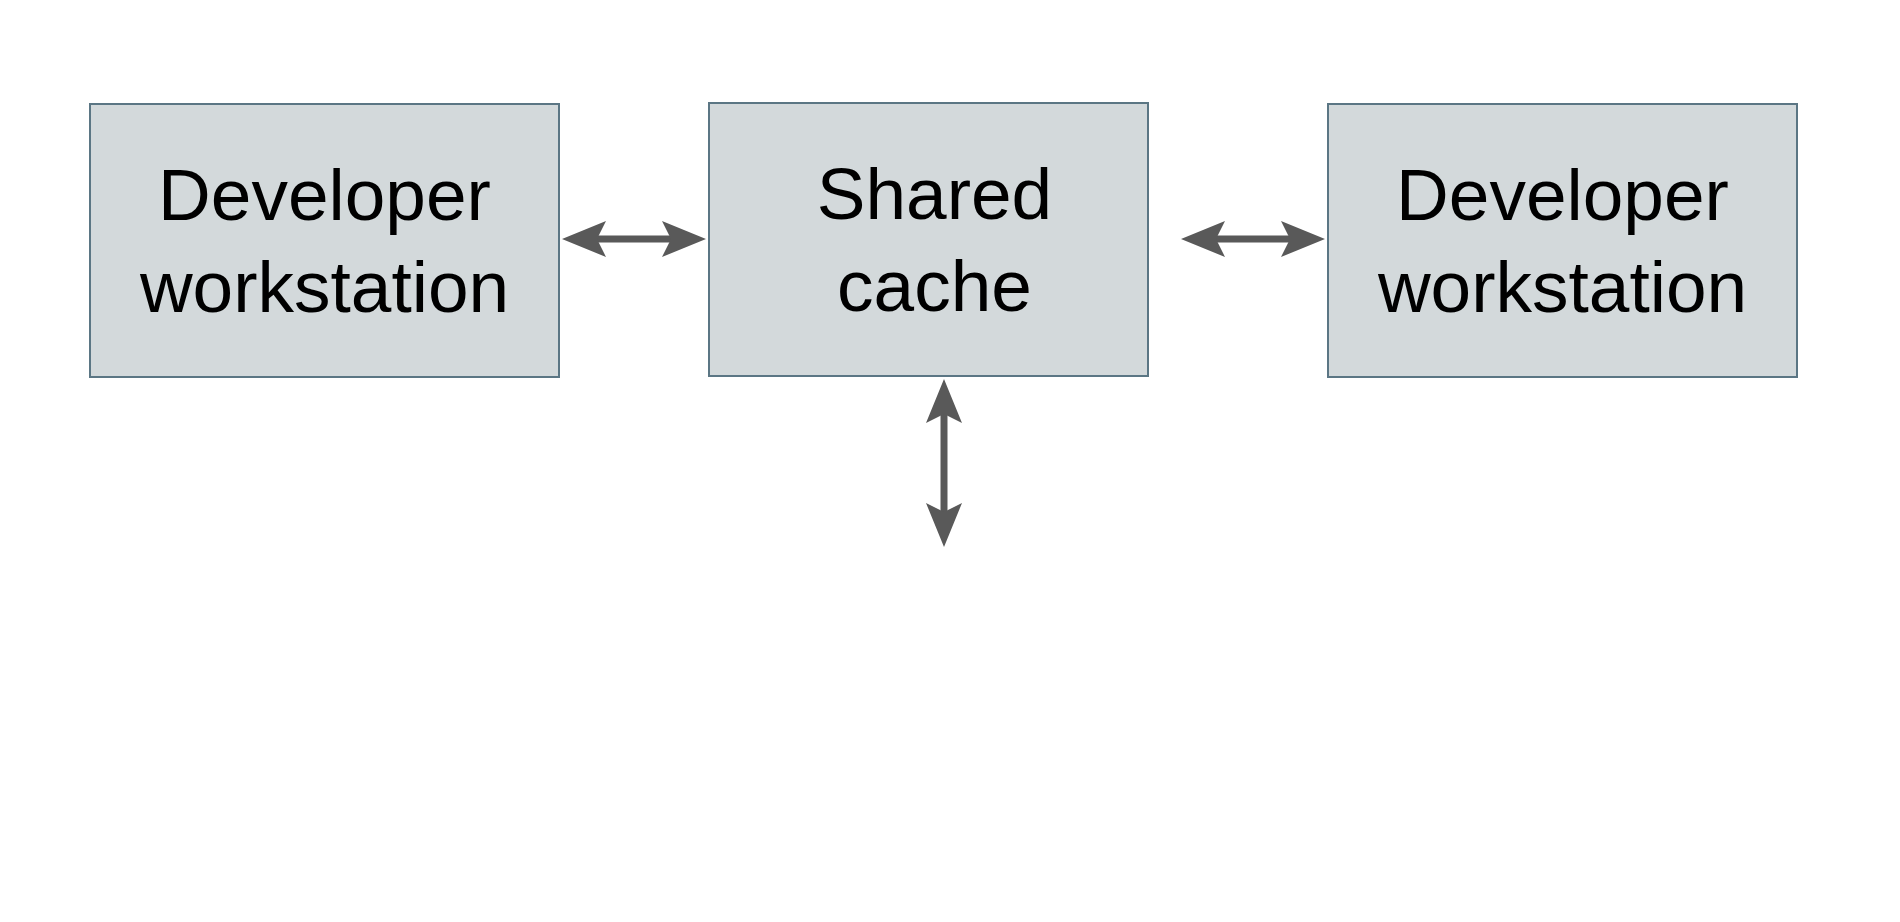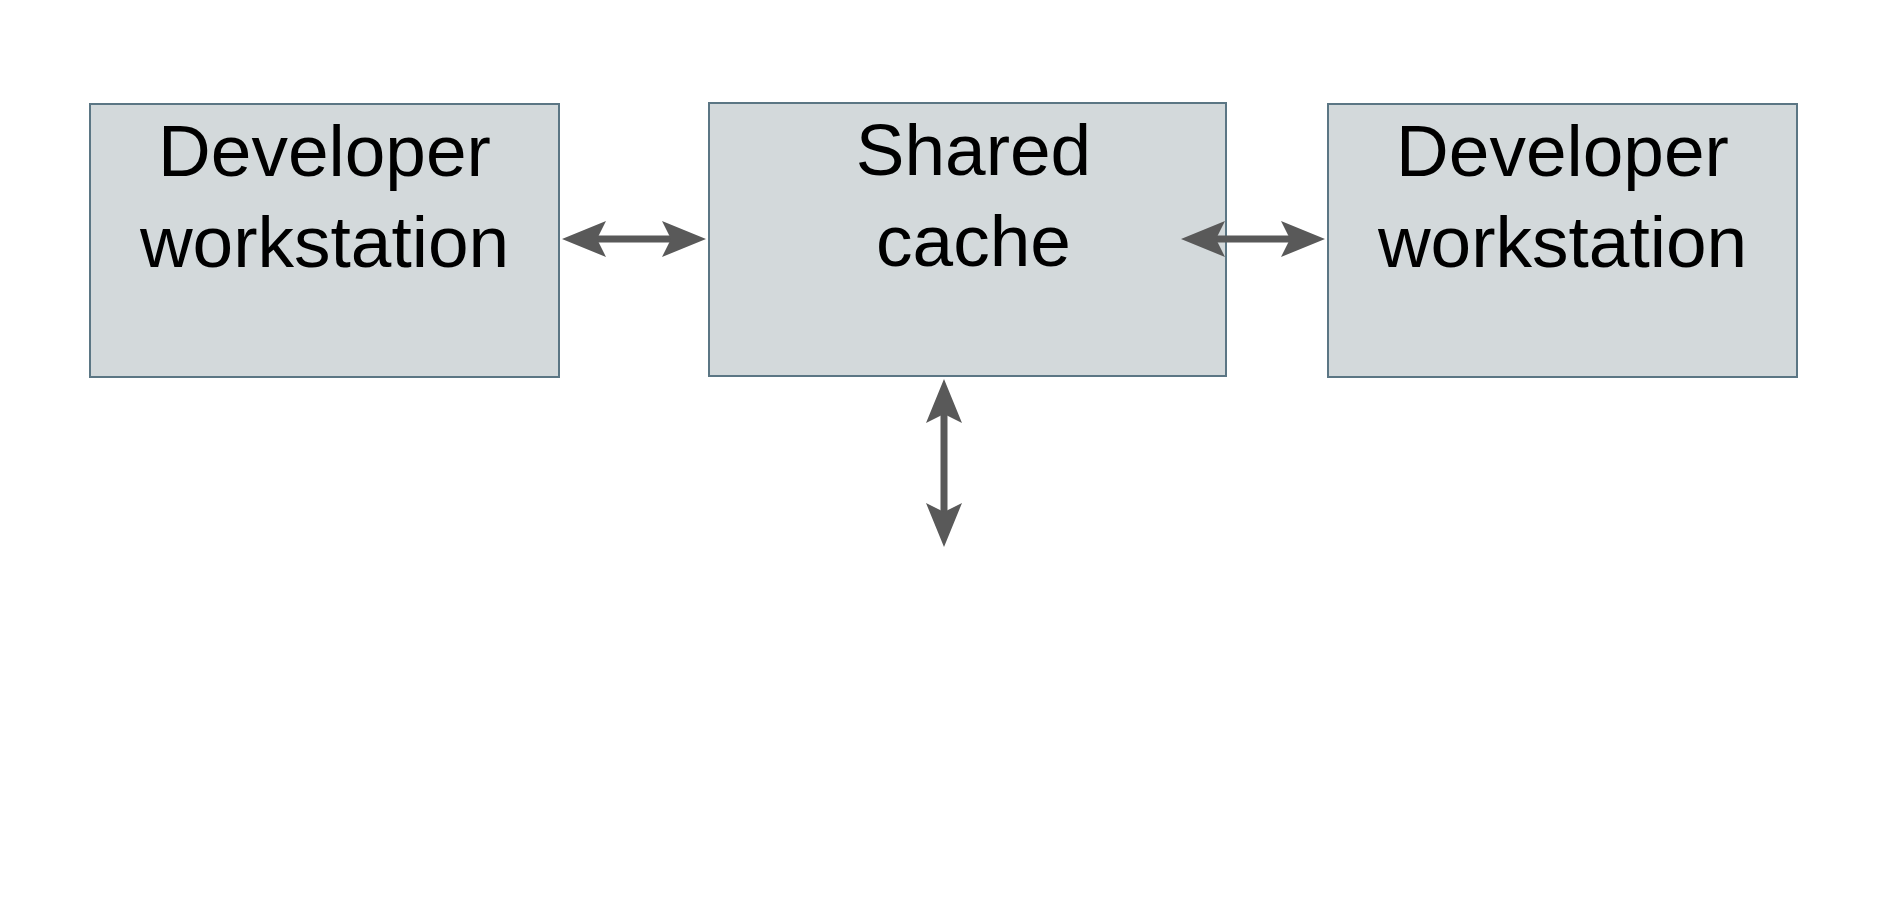--- a/index.html
+++ b/index.html
@@ -19,34 +19,34 @@
     width: 1900px;
     height: 922px;
     background: var(--background);
     overflow: hidden;
   }
   .node {
     position: absolute;
     background: var(--node-fill);
     border: 2px solid var(--node-border);
     display: flex;
-    align-items: flex-start;
+    align-items: center;
     justify-content: center;
     text-align: center;
     color: var(--text);
     font-size: 73px;
     line-height: 1.25;
     letter-spacing: 0px;
   }
   .node-label {
     max-width: 84%;
     display: block;
   }
   .node-dev-left    { left:  89px; top: 103px; width: 471px; height: 275px; }
-  .node-shared-cache{ left: 708px; top: 102px; width: 519px; height: 275px; padding-left: 12px; }
+  .node-shared-cache{ left: 708px; top: 102px; width: 441px; height: 275px; padding-left: 12px; }
   .node-dev-right   { left: 1327px; top: 103px; width: 471px; height: 275px; }
   .node-ci-server   { left: 706px; top: 549px; width: 476px; height: 271px; }
   .arrow-layer {
     position: absolute;
     left: 0; top: 0;
     width: 1900px;
     height: 922px;
     pointer-events: none;
     color: var(--arrow);
   }

